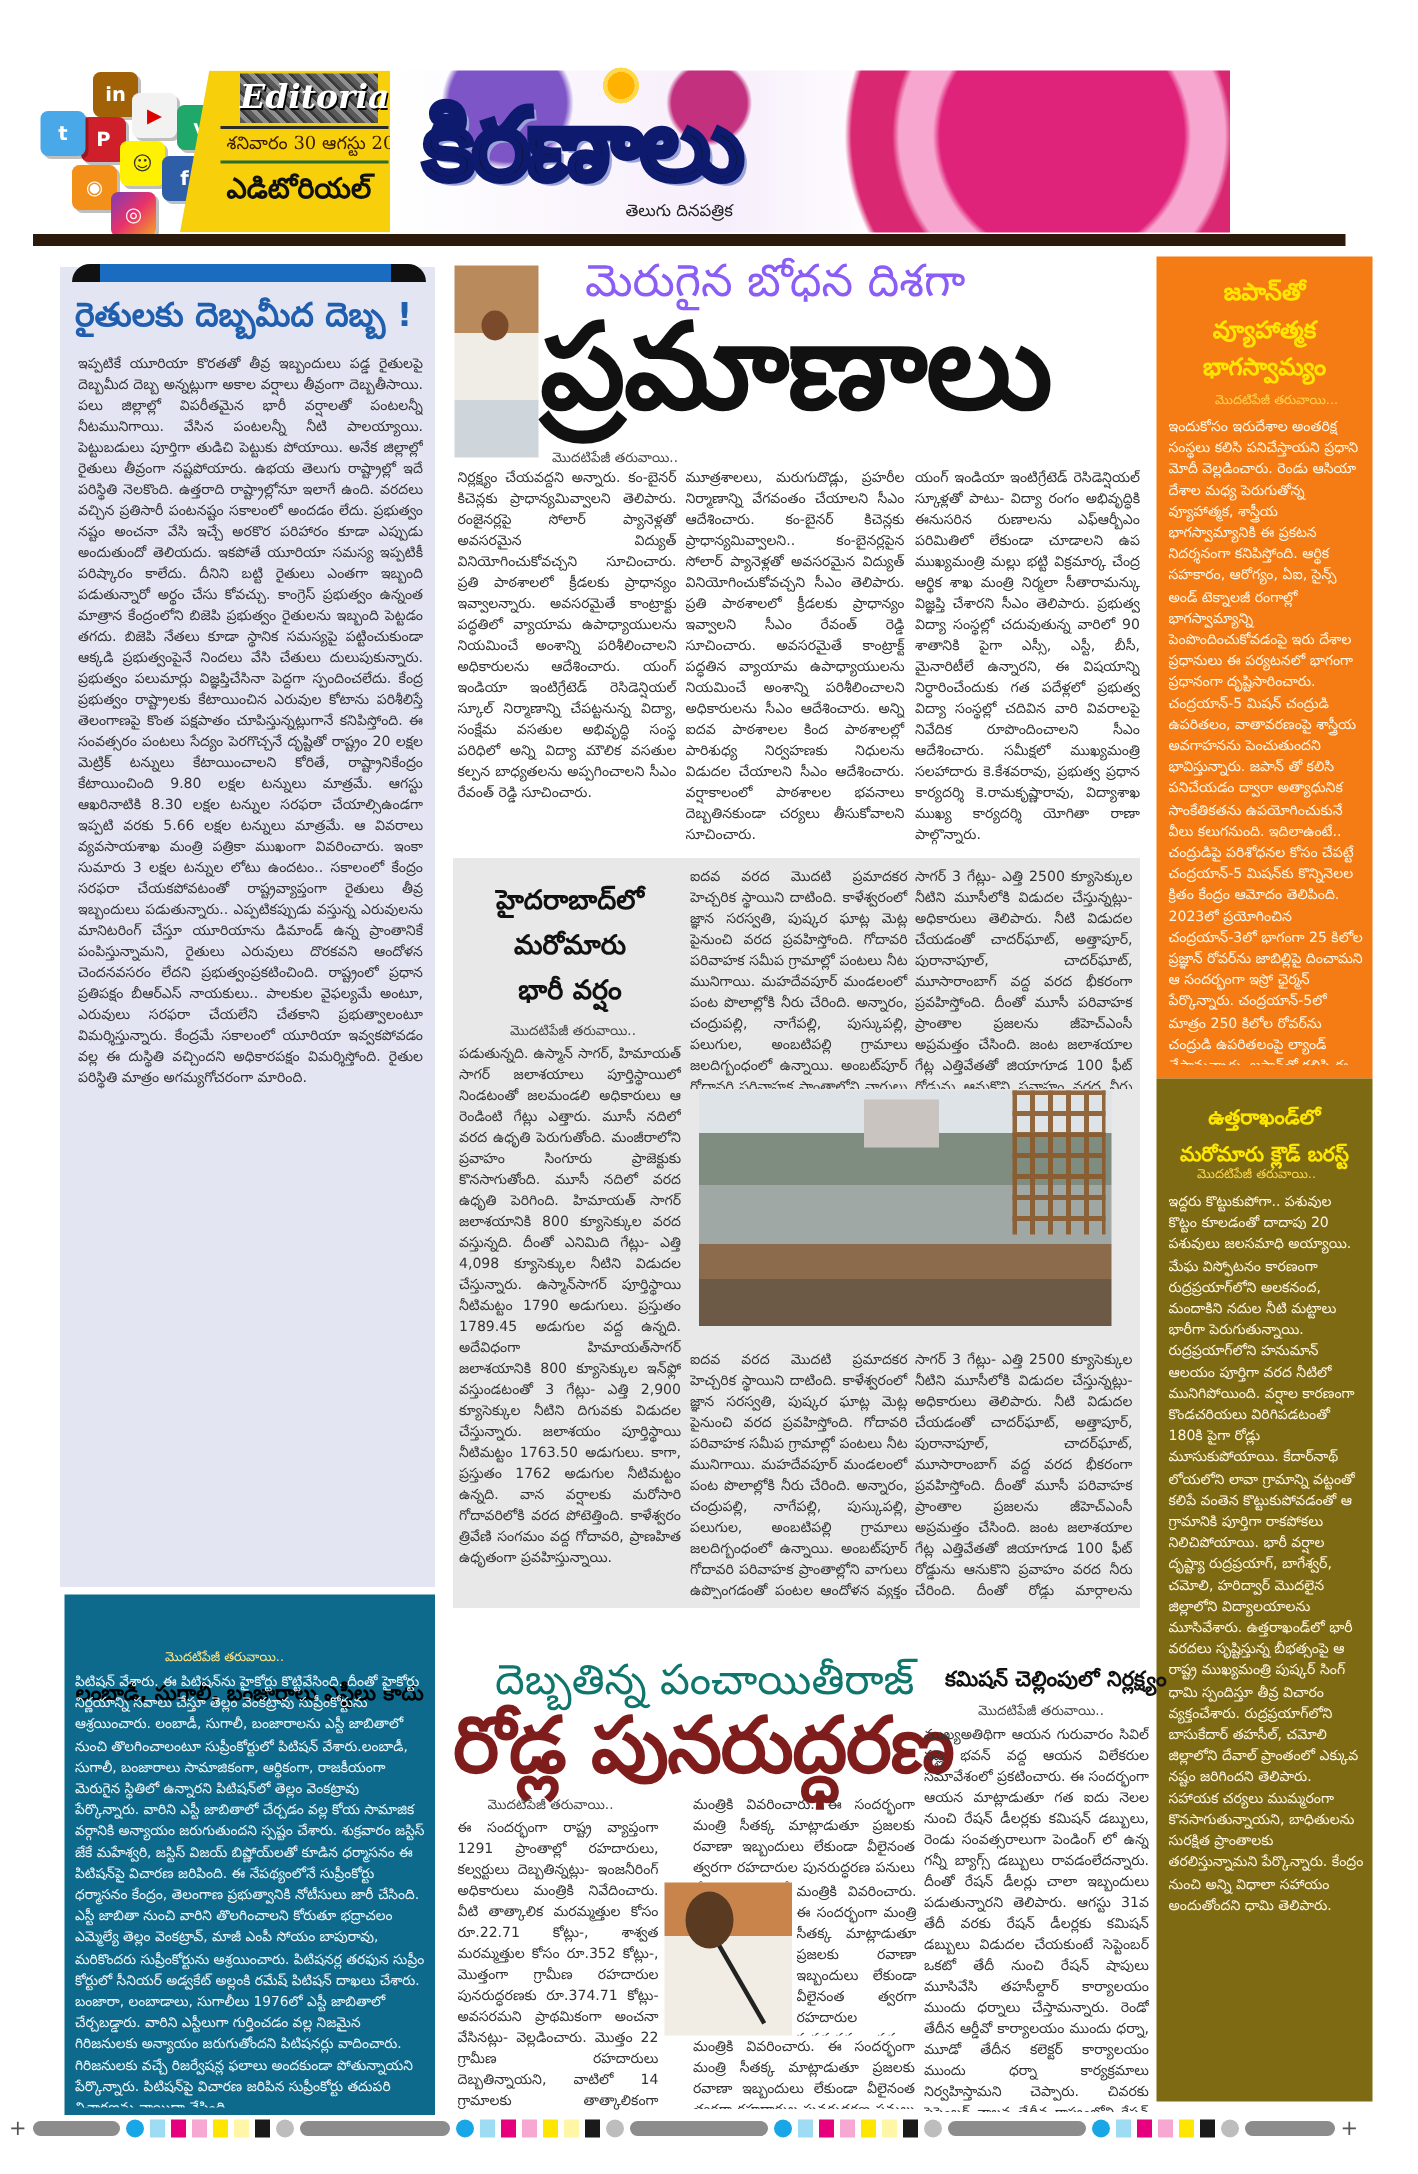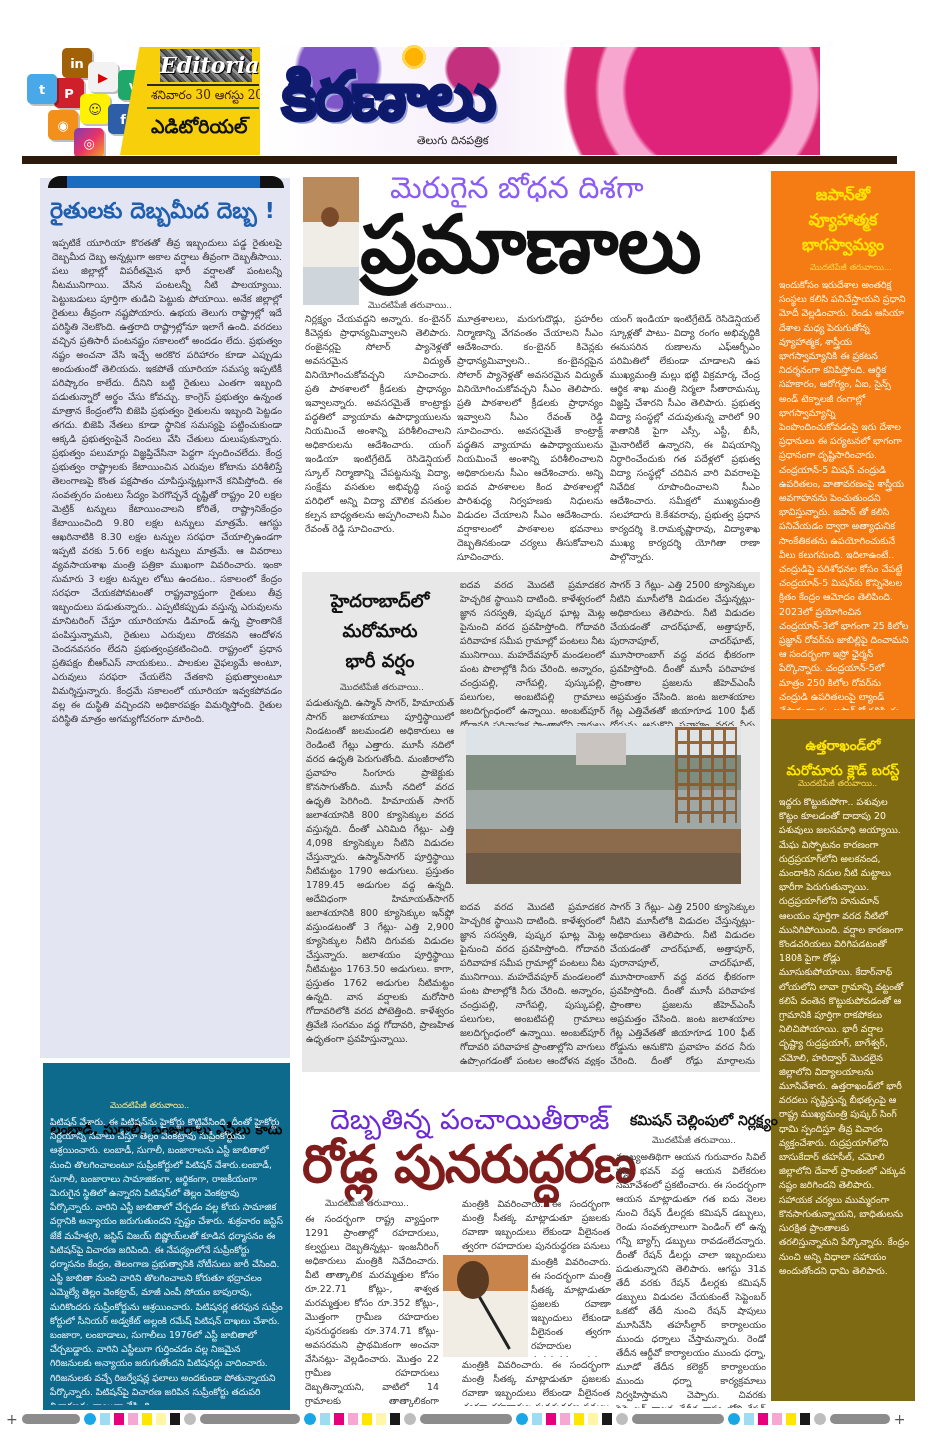--- a/index.html
+++ b/index.html
@@ -69,21 +69,21 @@
       background: repeating-linear-gradient(90deg,#8b5a2b 0 3px, transparent 3px 12px),
                   repeating-linear-gradient(180deg,#8b5a2b 0 3px, transparent 3px 14px); opacity: .9; }
   .flood-photo .bldg { position: absolute; left: 110px; top: 6px; width: 50px; height: 32px; background: #c9c4c0; }
 
   
   .teal-box { position: absolute; left: 43px; top: 1063px; width: 247px; height: 347px; background: #0d6a8c; }
   .teal-title { position: absolute; left: 43px; top: 1121px; width: 247px; text-align: center; font: bold 14px "DejaVu Sans", sans-serif; color: #000000; white-space: nowrap; }
   .teal-byline { position: absolute; left: 110px; top: 1100px; font: 8.5px "DejaVu Sans", sans-serif; color: #ffe88a; }
   .teal-body { position: absolute; left: 50px; top: 1115px; width: 234px; height: 290px; font: 9.2px/14.2px "DejaVu Sans", sans-serif; color: #f0f6f9; overflow: hidden; }
 
-  .road-kicker { position: absolute; left: 330px; top: 1103px; font: 28px "DejaVu Sans", sans-serif; color: #6d28d9; white-space: nowrap; }
+  .road-kicker { position: absolute; left: 330px; top: 1103px; font: 28px "DejaVu Sans", sans-serif; color: #0f766e; white-space: nowrap; }
   .road-head { position: absolute; left: 302px; top: 1134px; font: bold 52px "DejaVu Sans", sans-serif; color: #7f1d1d; white-space: nowrap; letter-spacing: -1px; }
   .minister-photo { position: absolute; left: 443px; top: 1255px; width: 85px; height: 102px;
                     background: linear-gradient(180deg,#c9844b 0 35%, #f1ece4 35%); }
   .minister-photo::before { content:""; position:absolute; left: 14px; top: 6px; width: 32px; height: 38px; border-radius: 50%; background: #5b3a22; }
   .minister-photo::after { content:""; position:absolute; left: 50px; top: 38px; width: 3px; height: 60px; background:#222; transform: rotate(-30deg); }
 
   .comm-title { position: absolute; left: 630px; top: 1112px; font: bold 14px "DejaVu Sans", sans-serif; color: #111; white-space: nowrap; }
 
   
   .colorbar { position: absolute; left: 0; top: 1408px; width: 945px; height: 22px; display: flex; align-items: center; gap: 4px; padding: 0 6px; }

